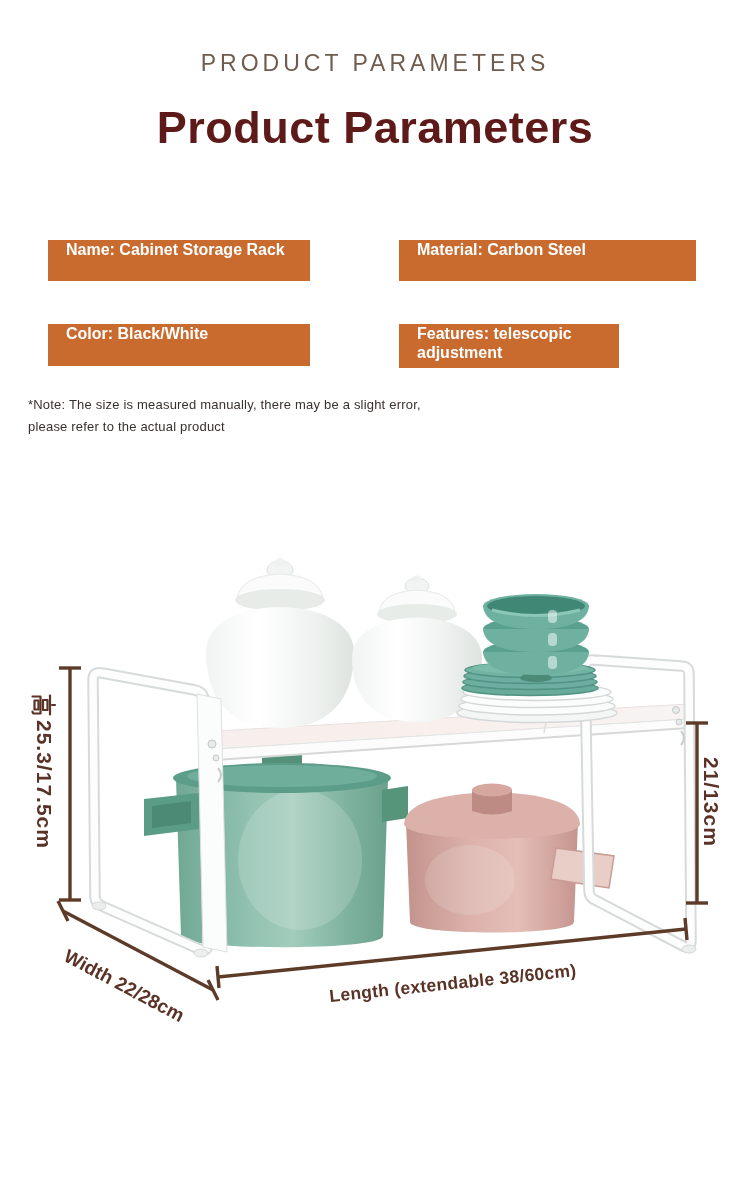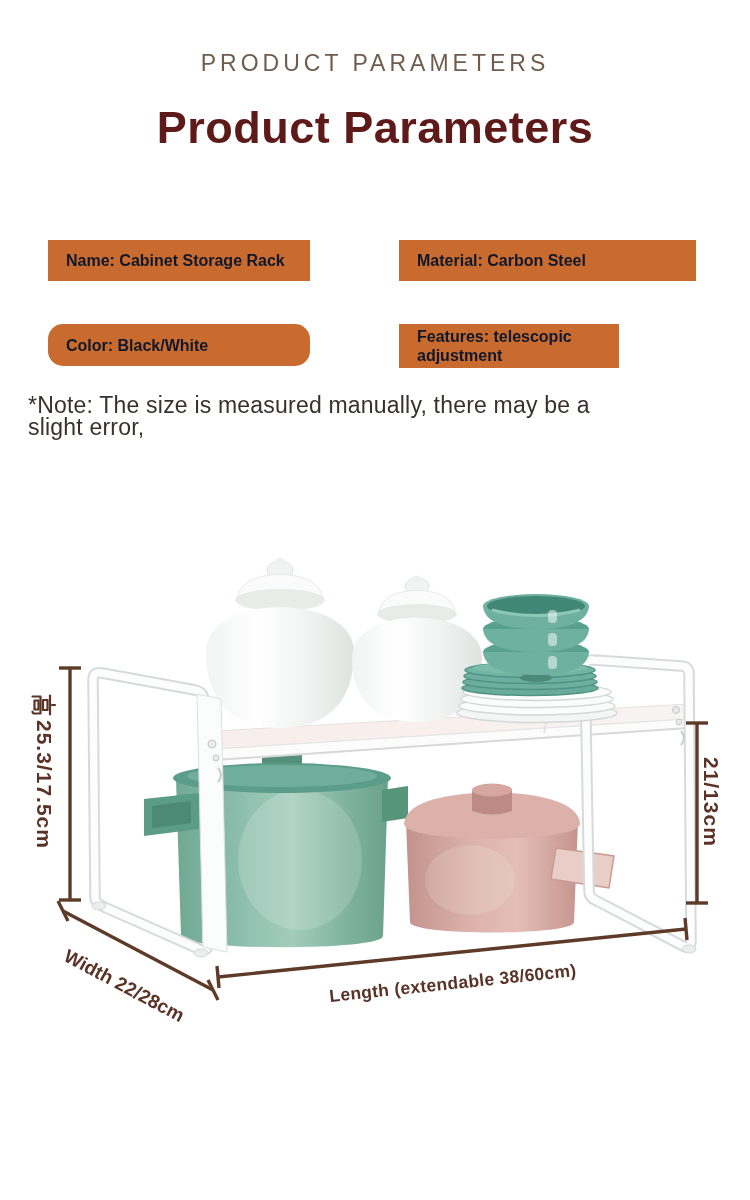--- a/index.html
+++ b/index.html
@@ -10,32 +10,32 @@
     position:absolute; top:50px; left:0; width:750px;
     text-align:center; font-size:23px; font-weight:400;
     color:#6f5c4c; letter-spacing:4px;
   }
   .main-title {
     position:absolute; top:102px; left:0; width:750px;
     text-align:center; font-size:45px; font-weight:bold;
     color:#5e1919; letter-spacing:0.5px;
   }
   .spec-box {
-    position:absolute; background:#c96b2e; color:#0f172a;
+    position:absolute; background:#c96b2e; color:#ffffff;
     font-size:16px; font-weight:bold; line-height:19px;
-    display:flex; align-items:center; padding-left:18px; padding-right:8px;
+    display:flex; padding-left:18px; padding-right:8px;
   }
   .spec-box.b1 { left:48px;  top:240px; width:262px; height:41px; }
   .spec-box.b2 { left:399px; top:240px; width:297px; height:41px; }
-  .spec-box.b3 { left:48px;  top:324px; width:262px; height:42px;border-radius:15px; }
+  .spec-box.b3 { left:48px;  top:324px; width:262px; height:42px; }
   .spec-box.b4 { left:399px; top:324px; width:220px; height:44px; }
 
   .note {
     position:absolute; left:28px; top:394px; width:620px;
-    font-size:23px; color:#39312d; line-height:22px; letter-spacing:0.2px;
+    font-size:13px; color:#39312d; line-height:22px; letter-spacing:0.2px;
   }
 
   svg.figure { position:absolute; left:0; top:0; width:750px; height:1200px; }
   svg text { font-family:"Liberation Sans", sans-serif; }
   .dim-text { fill:#5a3226; font-weight:bold; }
 </style>
 </head>
 <body>
 
 <div class="eyebrow">PRODUCT PARAMETERS</div>
@@ -49,20 +49,21 @@
 </div>
 <div class="spec-box b3">
   <span>Color: Black/White</span>
 </div>
 <div class="spec-box b4">
   <span>Features: telescopic adjustment</span>
 </div>
 
 <div class="note">
   <div>*Note: The size is measured manually, there may be a slight error,</div>
+  <div>please refer to the actual product</div>
 </div>
 
 <svg class="figure" viewBox="0 0 750 1200">
   <defs>
     <linearGradient id="gTeal" x1="0" y1="0" x2="1" y2="0">
       <stop offset="0" stop-color="#6fa894"></stop>
         <stop offset="0.35" stop-color="#92c2b1"></stop>
       <stop offset="0.55" stop-color="#a2ccbc"></stop>
         <stop offset="0.78" stop-color="#82b5a2"></stop>
       <stop offset="1" stop-color="#6aa18d"></stop>

